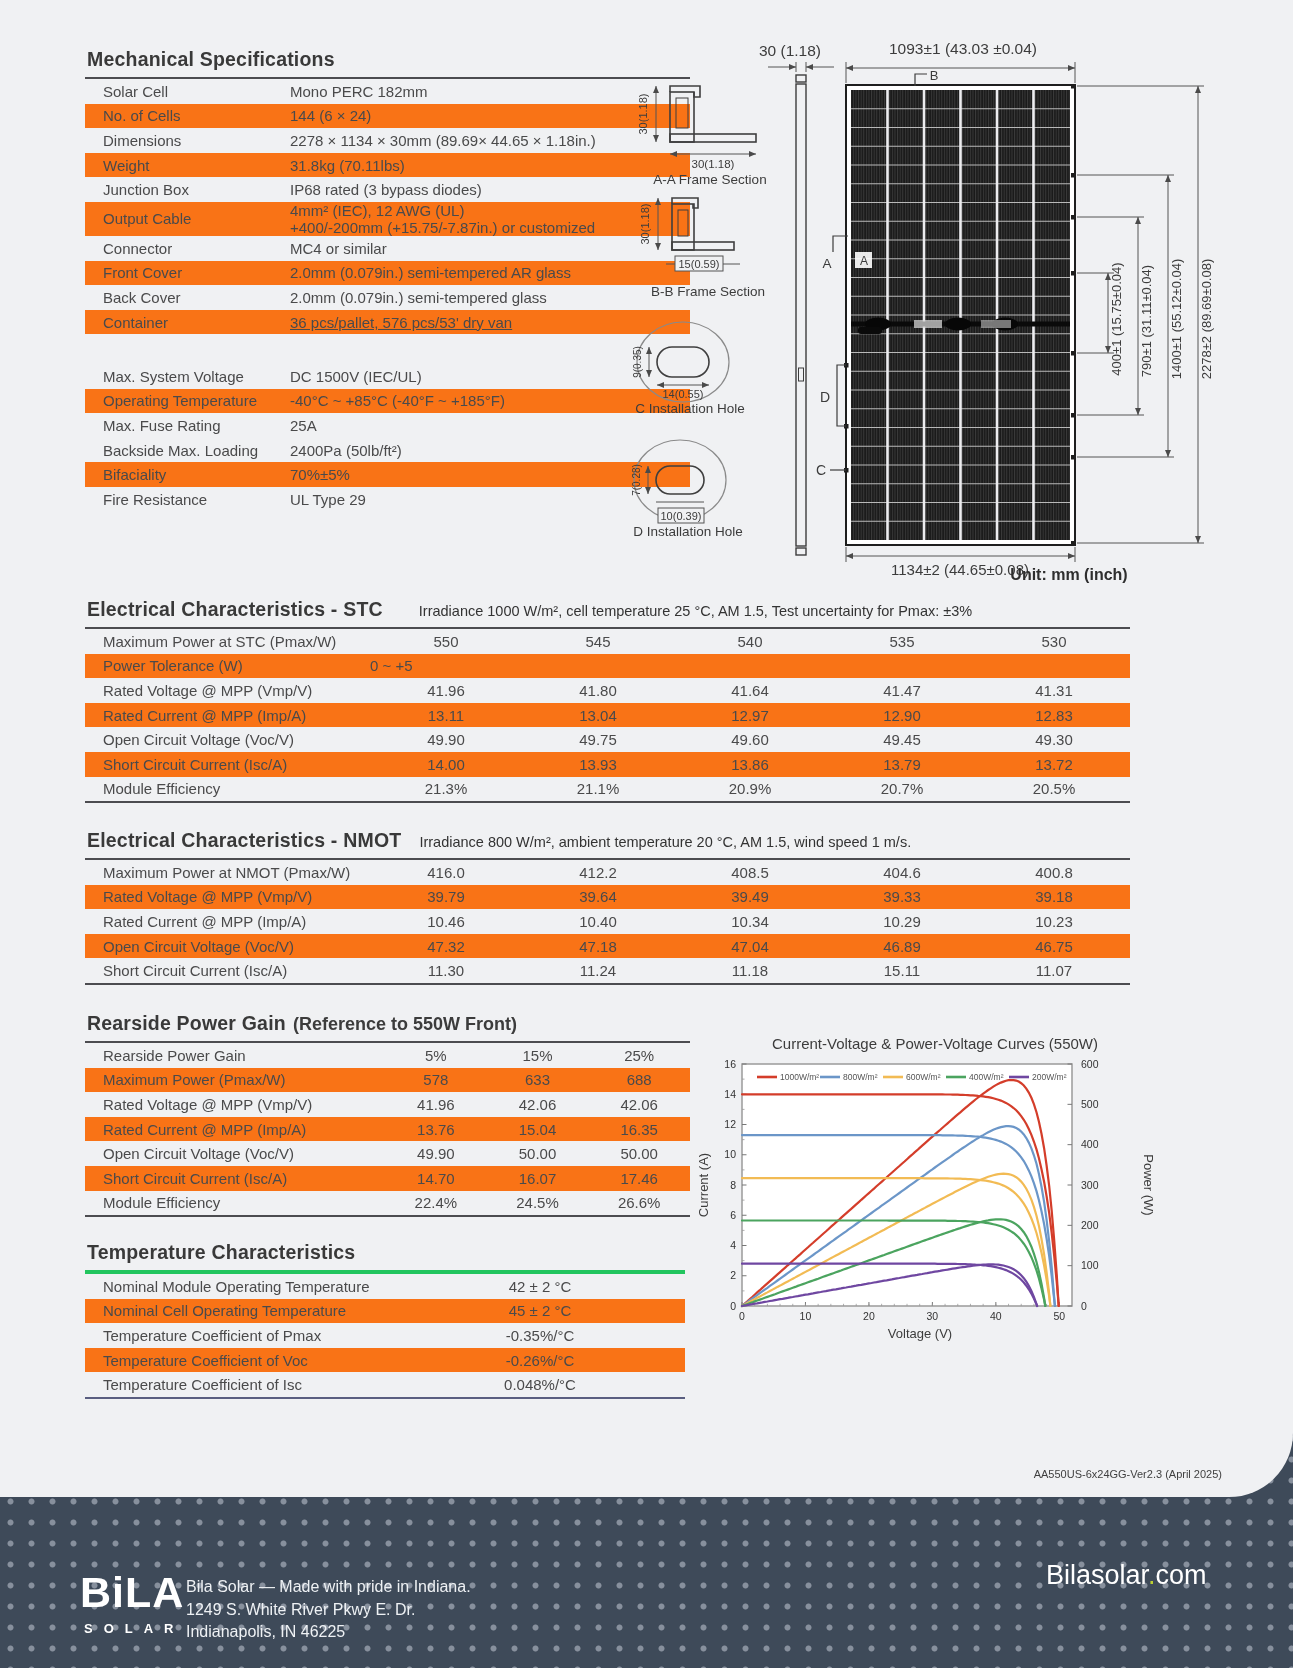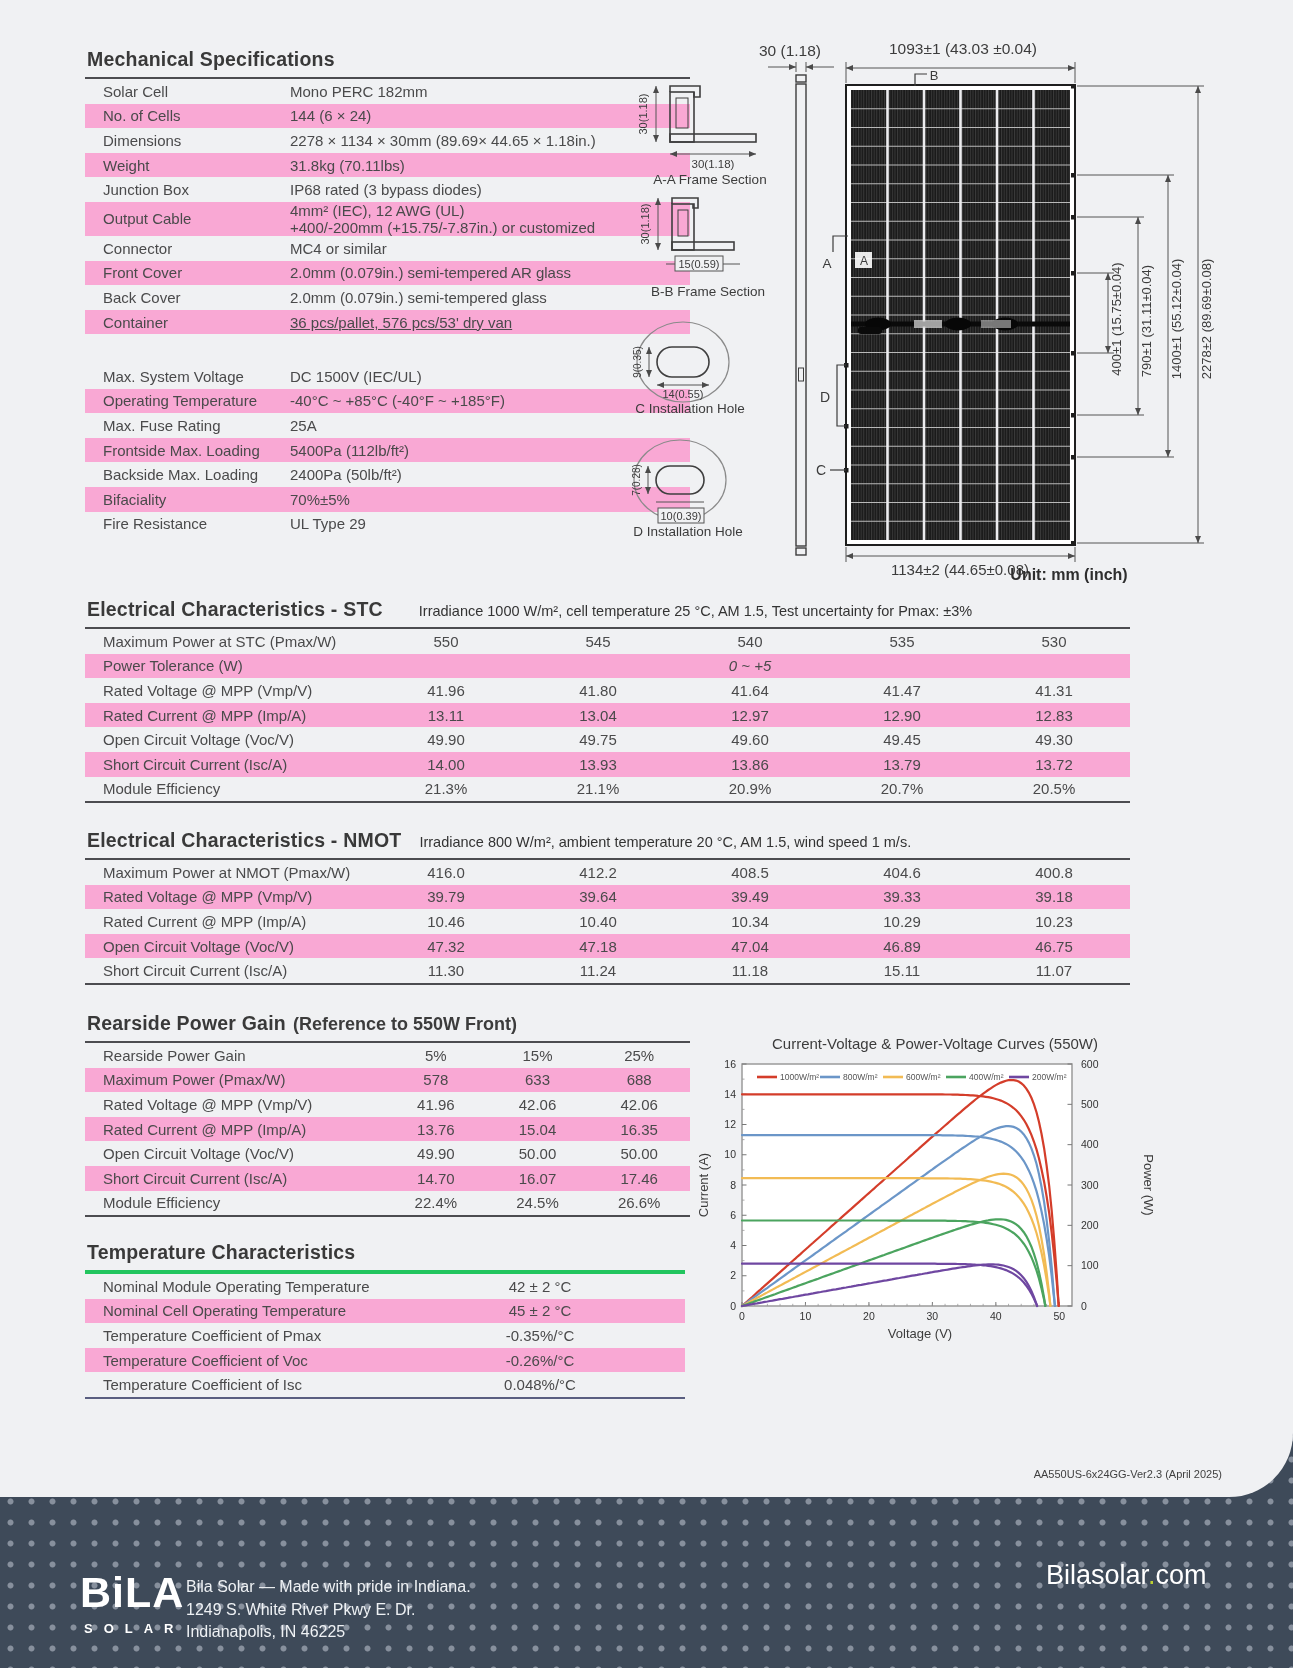--- a/index.html
+++ b/index.html
@@ -14,30 +14,30 @@
     position:absolute;left:0;top:0;width:1293px;height:1497px;
     background:#f0f1f3;border-bottom-right-radius:64px;
   }
   .sec{position:absolute;}
   .hd-row{display:flex;align-items:baseline;border-bottom:2px solid #4c4c50;padding:0 0 6px 2px;}
   .hd{font-size:19.5px;font-weight:700;color:#393939;letter-spacing:.2px;white-space:nowrap;}
   .hd-suffix{font-size:18px;font-weight:700;color:#3c3c3c;margin-left:7px;white-space:nowrap;}
   .sub{font-size:14.5px;color:#333;margin-left:36px;white-space:nowrap;}
   .rows{width:100%;}
   .trow{display:flex;align-items:center;min-height:24.6px;font-size:15px;color:#4a4a4b;}
-  .trow.stripe{background:#f9a8d4;}
+  .trow.stripe{background:#f97316;}
   .lbl{padding-left:18px;box-sizing:border-box;}
   .kv .lbl{width:205px;flex:none;}
   .kv .val{flex:1;}
   .wide .lbl{width:285px;flex:none;}
   .narrow .lbl{width:300px;flex:none;}
   .tempt .lbl{flex:1;}
   .tempt .val{width:290px;flex:none;text-align:center;}
   .c{flex:1;text-align:center;}
-  .spanv{flex:1;text-align:center;font-style:italic;}
+  .spanv{flex:1;text-align:left;}
   .bb{border-bottom:2px solid #4c4c50;}
   .tempt-border{border-bottom:2px solid #5a5e80;}
   .temp-hd{border-bottom:4px solid #22c55e;}
   .version-note{position:absolute;left:700px;top:1468px;width:522px;text-align:right;
     font-size:11px;color:#3f3f3f;}
   
   .logo-main{position:absolute;left:80px;top:1568px;font-size:43px;font-weight:800;color:#ffffff;letter-spacing:1px;}
   .logo-sub{position:absolute;left:84px;top:1621px;font-size:13px;font-weight:700;color:#ffffff;letter-spacing:11px;}
   .addr{position:absolute;left:186px;top:1576px;font-size:16px;line-height:22.5px;color:#eef1f4;}
   .site{position:absolute;left:1046px;top:1560px;font-size:27px;font-weight:400;color:#ffffff;}
@@ -155,28 +155,20 @@
           <div class="val">
             <div style="line-height: 17px;">-40°C ~ +85°C (-40°F ~ +185°F)</div>
           </div>
         </div>
         <div class="trow">
           <div class="lbl">
             <div style="line-height: 17px;">Max. Fuse Rating</div>
           </div>
           <div class="val">
             <div style="line-height: 17px;">25A</div>
-          </div>
-        </div>
-        <div class="trow stripe">
-          <div class="lbl">
-            <div style="line-height: 17px;">Frontside Max. Loading</div>
-          </div>
-          <div class="val">
-            <div style="line-height: 17px;">5400Pa (112lb/ft²)</div>
           </div>
         </div>
         <div class="trow">
           <div class="lbl">
             <div style="line-height: 17px;">Backside Max. Loading</div>
           </div>
           <div class="val">
             <div style="line-height: 17px;">2400Pa (50lb/ft²)</div>
           </div>
         </div>

